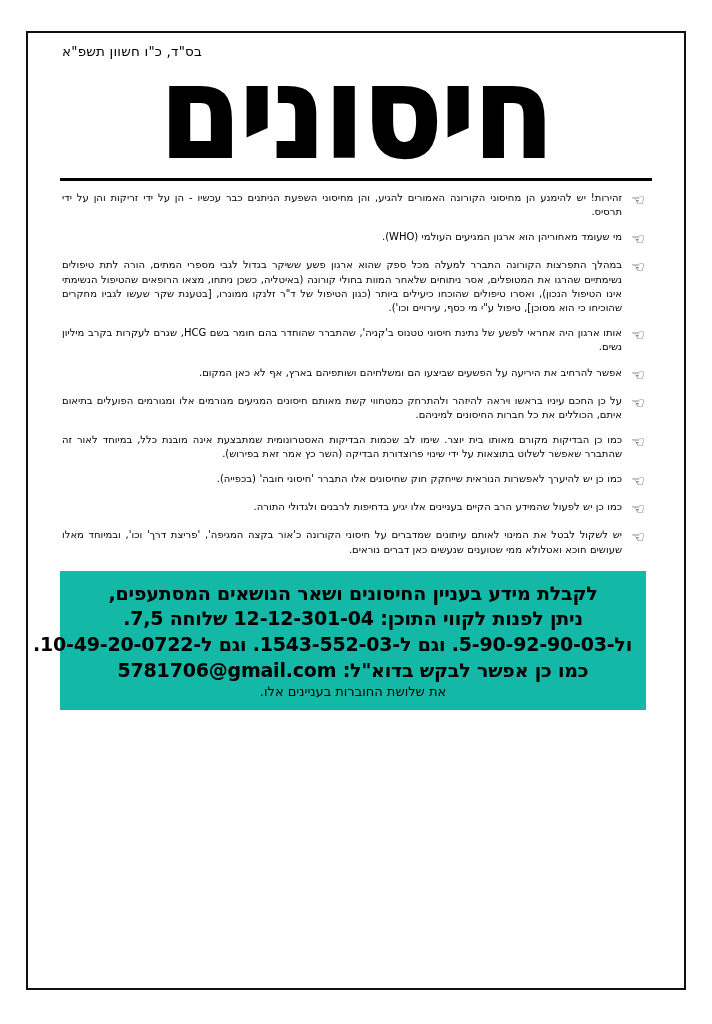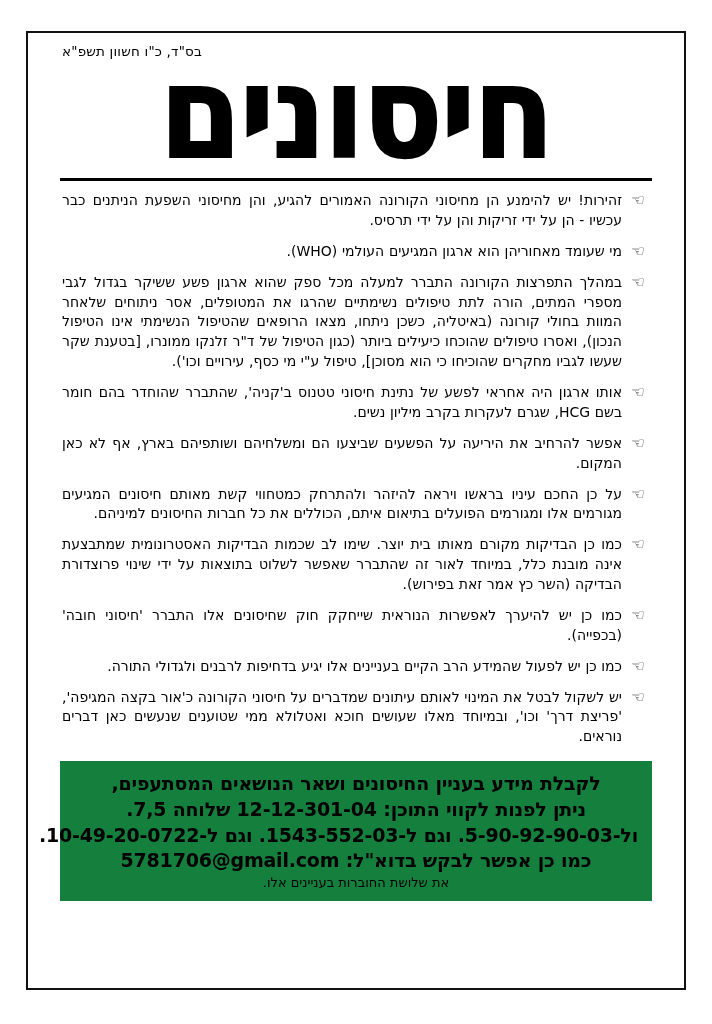--- a/index.html
+++ b/index.html
@@ -94,32 +94,32 @@
     font-size: 15px;
     line-height: 1;
     color: #1a1a1a;
     transform: scaleX(-1);
     display: inline-block;
   }
 
   .ptext {
     flex: 1 1 auto;
     font-family: "DejaVu Sans", "Liberation Sans", sans-serif;
-    font-size: 14px;
+    font-size: 10px;
     line-height: 1.42;
     text-align: justify;
     text-align-last: right;
     direction: rtl;
     word-spacing: 0.2px;
   }
 
   
   .contact-box {
-    background: #15803d;
-    margin: 14px 2px 0 2px;
+    background: #14b8a6;
+    margin: 14px 8px 0 2px;
     padding: 10px 14px 9px 14px;
     direction: rtl;
     text-align: center;
   }
 
   .contact-line {
     font-family: "DejaVu Sans", "Liberation Sans", sans-serif;
     font-weight: bold;
     font-size: 19px;
     line-height: 1.35;

